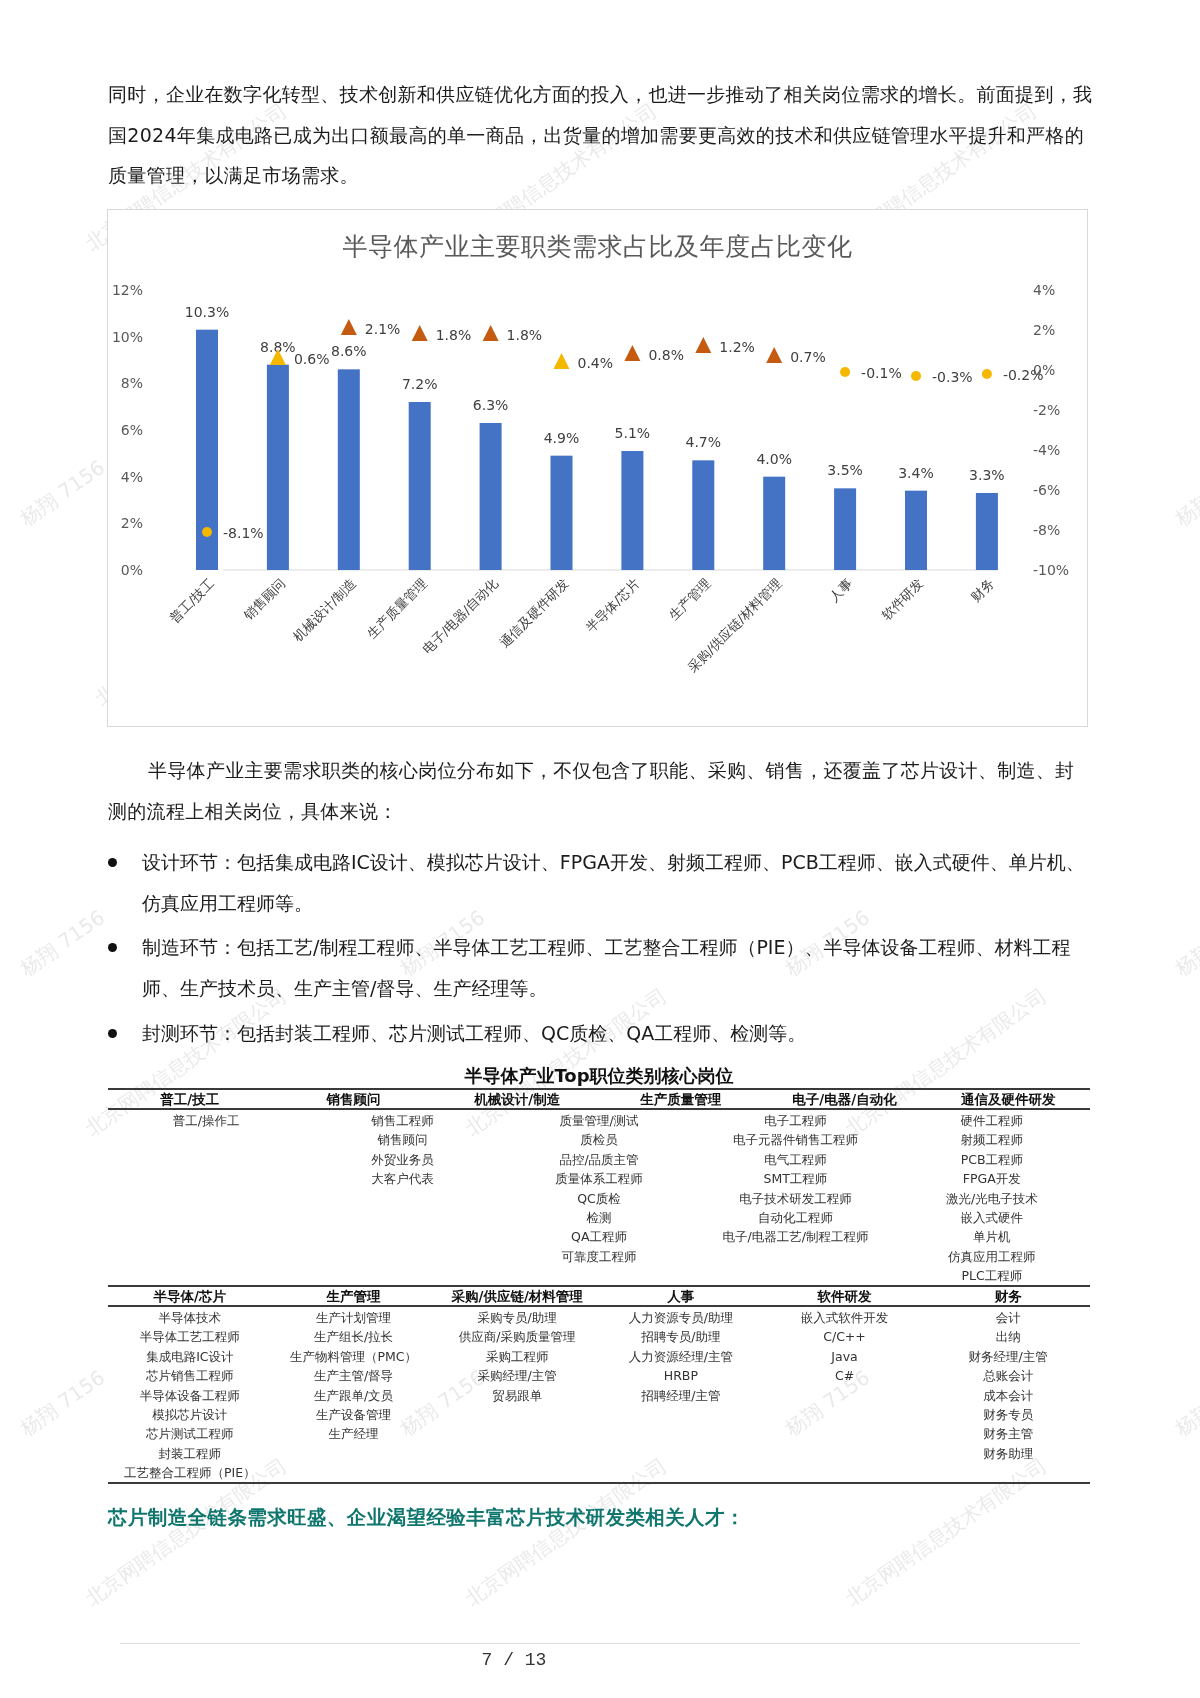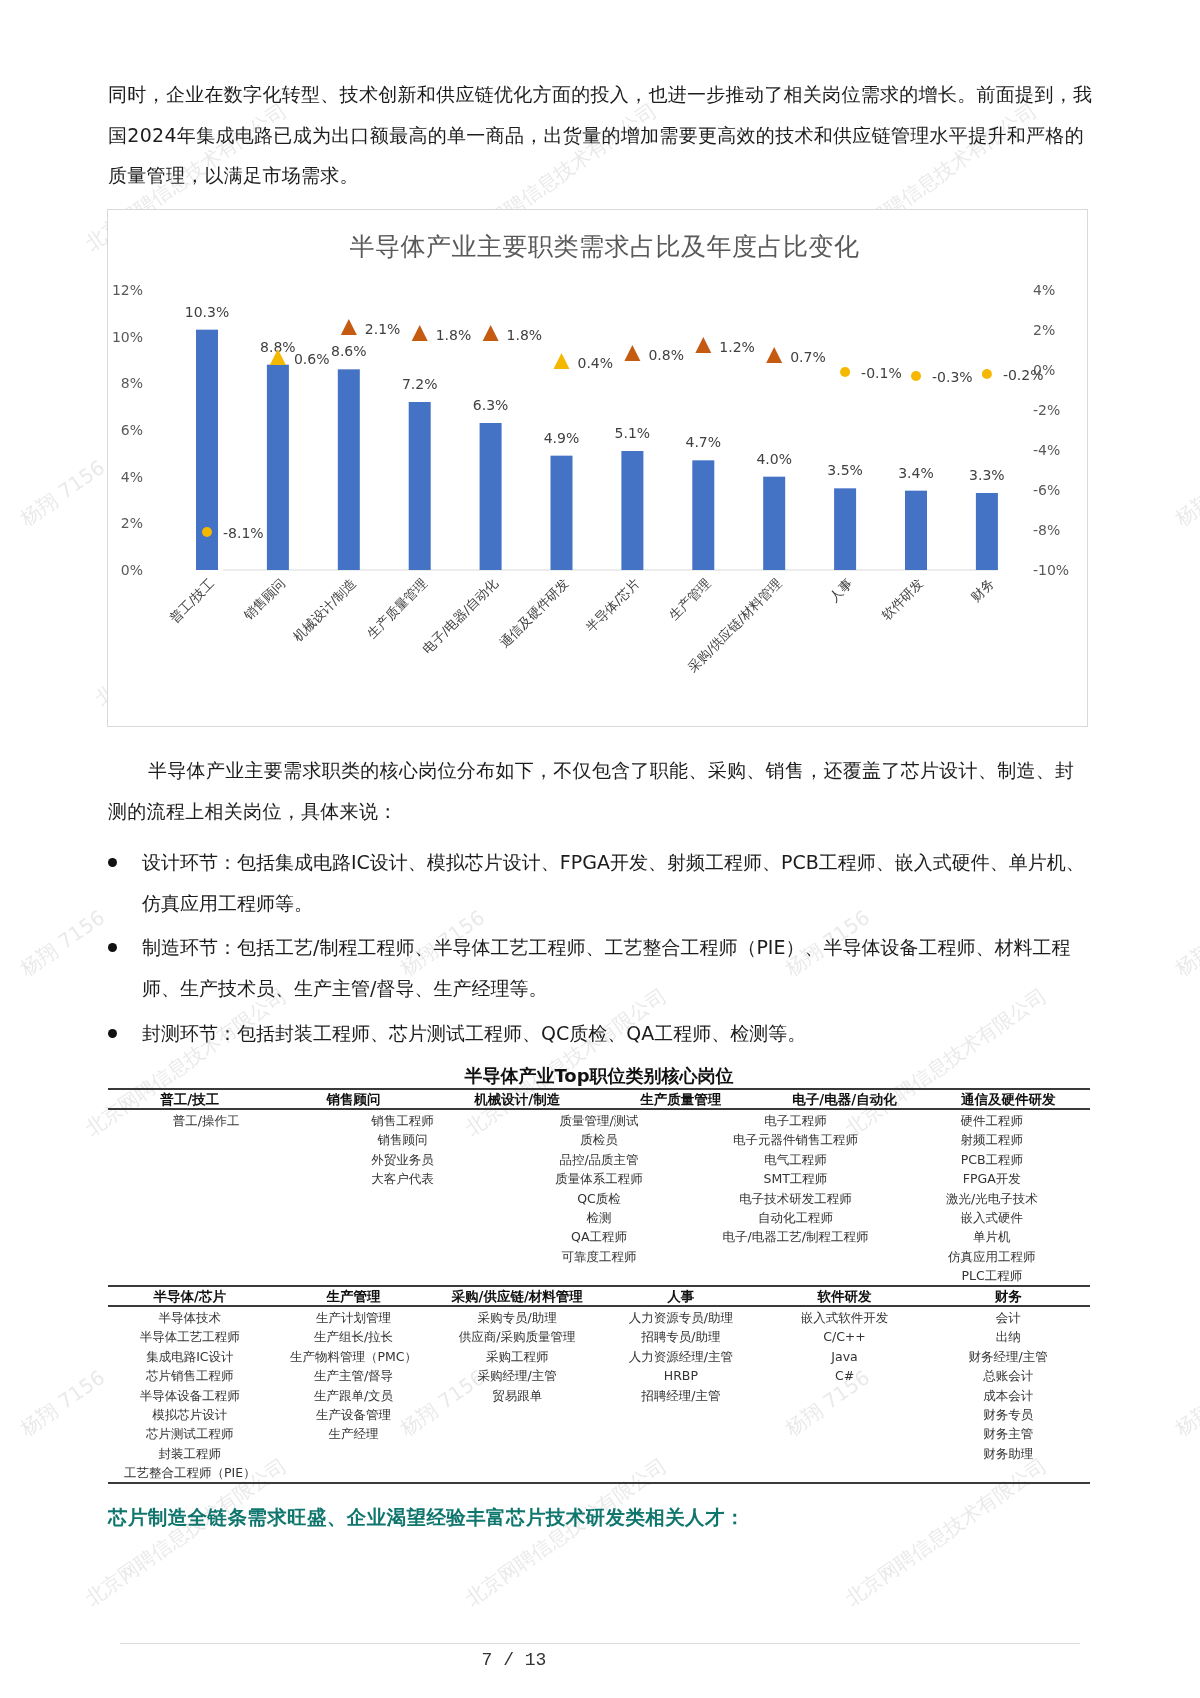--- a/index.html
+++ b/index.html
@@ -1,21 +1,21 @@
 <!DOCTYPE html>
 <html><head>
 <meta charset="utf-8">
 <style>
   html, body { margin: 0; padding: 0; background: #ffffff; }
   body { width: 1200px; height: 1698px; position: relative; overflow: hidden;
          font-family: "DejaVu Sans", "Liberation Sans", sans-serif; color: #1a1a1a; }
   .para { position: absolute; left: 108px; width: 985px; font-size: 19px; line-height: 40.5px; letter-spacing: 0.3px; color: #1c1c1c; }
   .para.indent { text-indent: 40px; }
   .chart-box { position: absolute; left: 107px; top: 209px; width: 981px; height: 518px; border: 1px solid #d9d9d9; box-sizing: border-box; background: #fff; }
-  .chart-title { position: absolute; left: 7px; width: 100%; top: 20px; text-align: center; font-size: 25px; color: #595959; letter-spacing: 0.5px; }
+  .chart-title { position: absolute; left: 0; width: 100%; top: 20px; text-align: center; font-size: 25px; color: #595959; letter-spacing: 0.5px; }
   .bullet { position: absolute; left: 108px; width: 990px; font-size: 19px; line-height: 40.5px; color: #1c1c1c; }
   .bullet .dot { position: absolute; left: 0; top: 16px; width: 9px; height: 9px; border-radius: 50%; background: #111; }
   .bullet .txt { display: block; margin-left: 34px; }
   .table-title { position: absolute; left: 108px; width: 982px; top: 1064px; text-align: center; font-size: 18px; font-weight: bold; color: #111; }
   .jt { position: absolute; left: 108px; width: 982px; }
   .jt .hdr { position: absolute; left: 0; right: 0; height: 22px; border-top: 2.5px solid #3a3a3a; border-bottom: 2.5px solid #3a3a3a; box-sizing: border-box; display: flex; }
   .jt .hdr span { flex: 1; text-align: center; font-size: 13.5px; font-weight: bold; line-height: 18px; color: #111; }
   .jt .cols { position: absolute; left: 0; right: 0; display: flex; }
   .jt .col { flex: 1; text-align: center; font-size: 12.5px; line-height: 19.4px; color: #333; }
   .jt .bottom-line { position: absolute; left: 0; right: 0; border-top: 2.5px solid #3a3a3a; }

